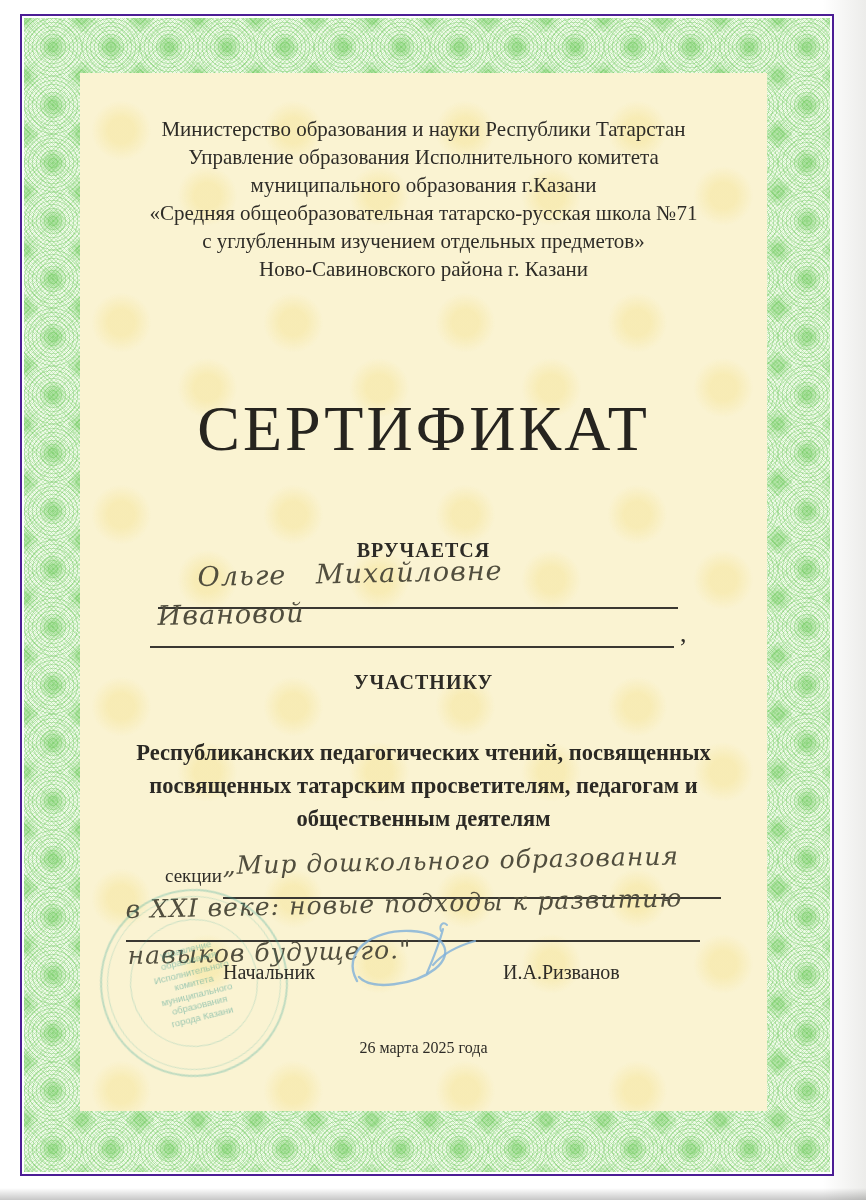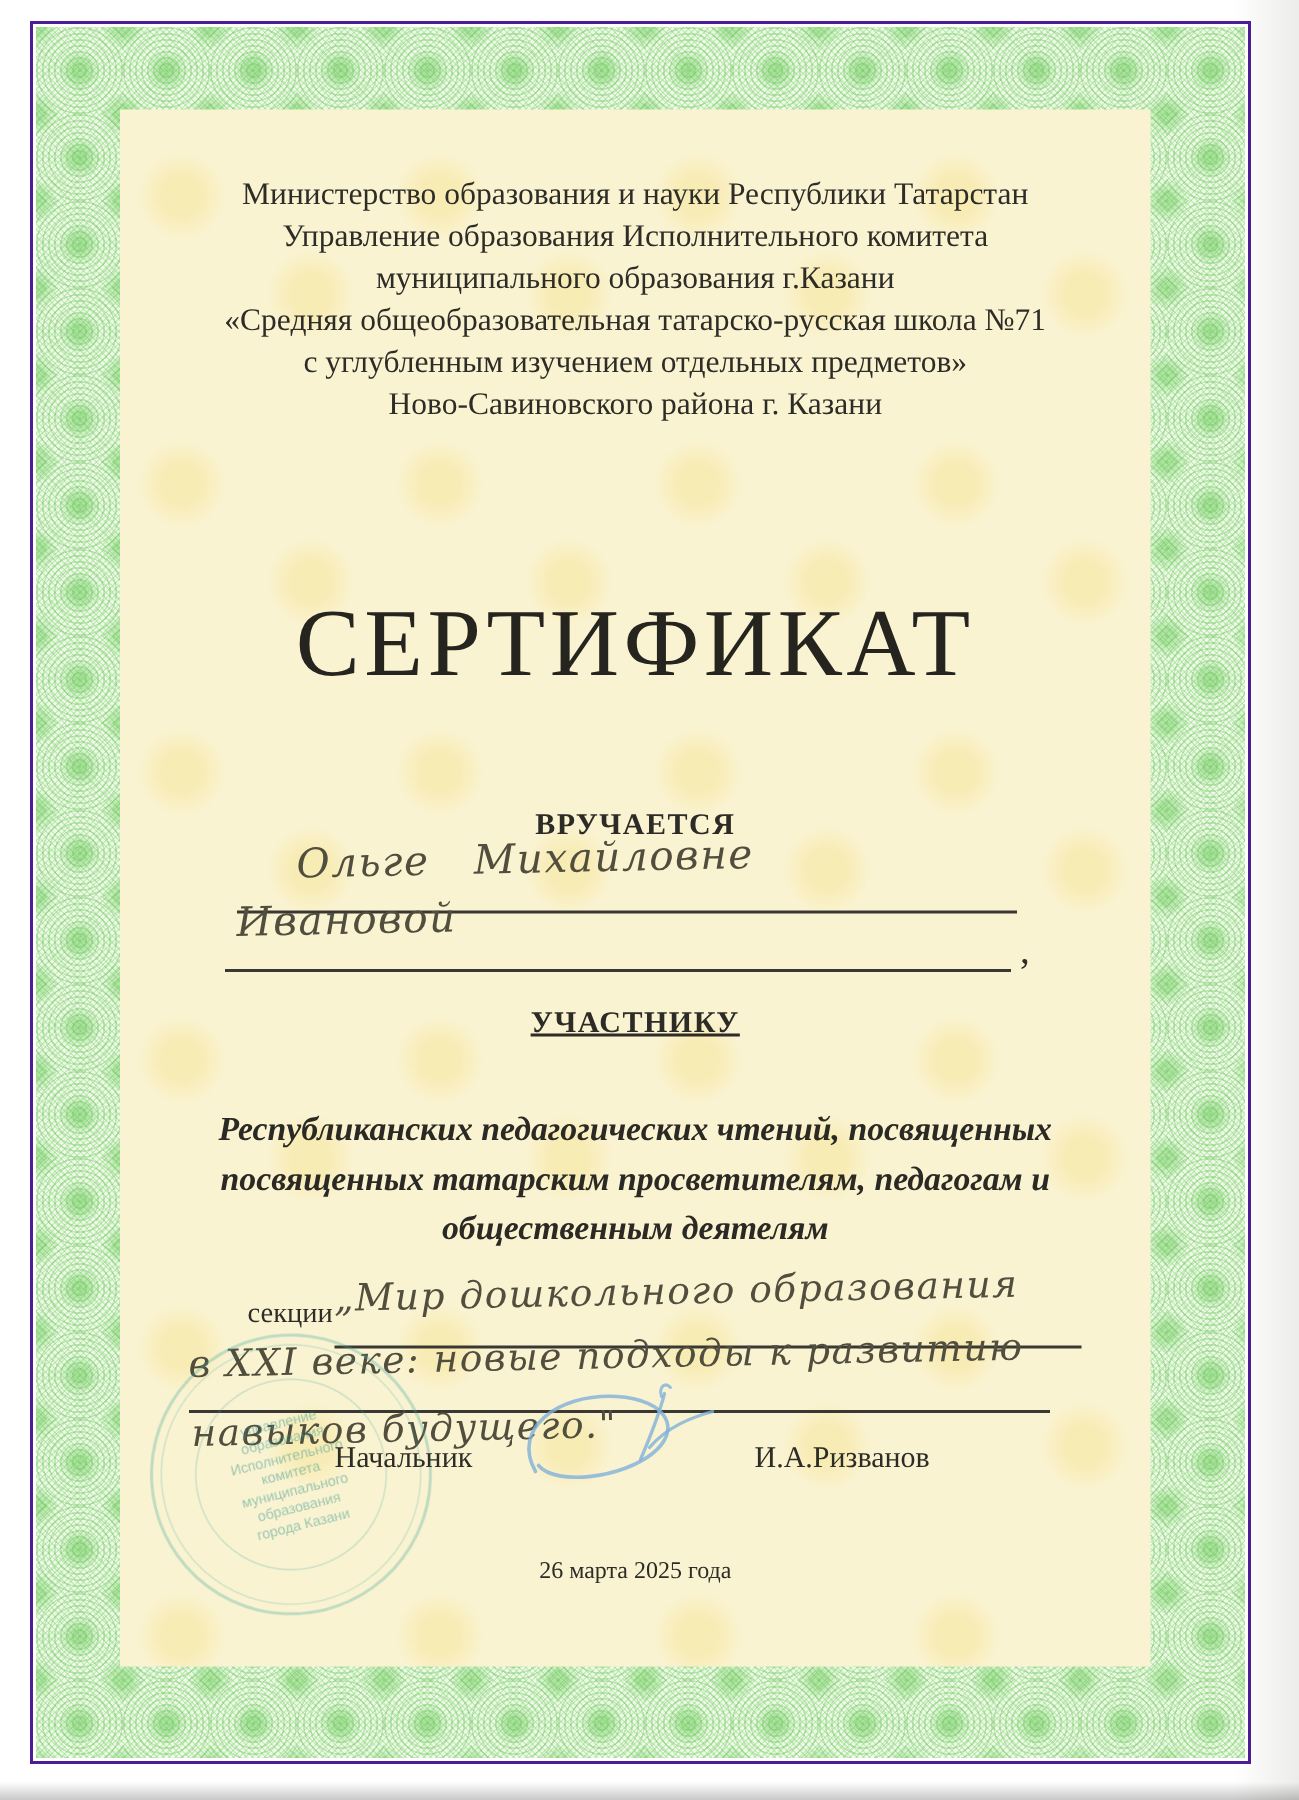--- a/index.html
+++ b/index.html
@@ -42,22 +42,22 @@
     color:#2d2b26;
   }
   .centered{position:absolute;left:0;right:0;text-align:center;}
   .header-block{top:42px;font-size:21px;line-height:28px;color:#2e2c27;}
   .cert-title{
     top:316px;font-size:64px;line-height:80px;letter-spacing:3px;
     font-weight:400;color:#26241f;
   }
   .label-bold{font-weight:bold;font-size:20px;letter-spacing:1px;}
   .presented{top:466px;}
-  .participant{top:598px;text-decoration:underline;}
-  .event-block{top:663px;font-size:22.5px;line-height:33px;font-weight:bold;font-style:italic;color:#2b2924;}
+  .participant{top:598px;}
+  .event-block{top:663px;font-size:22.5px;line-height:33px;font-weight:bold;color:#2b2924;}
   .hand{
     font-family:"DejaVu Serif","Liberation Serif",serif;
     font-style:italic;color:#514e3e;letter-spacing:1px;
     transform:rotate(-1.2deg);transform-origin:left bottom;display:inline-block;
   }
   .fill-line{position:absolute;border-bottom:2px solid #3a3832;}
   .name-line-1{left:78px;top:488px;width:520px;height:46px;}
   .name-line-1 .hand{font-size:27px;margin-left:40px;word-spacing:20px;}
   .name-line-2{left:70px;top:527px;width:524px;height:46px;}
   .name-line-2 .hand{font-size:27px;margin-left:8px;}

